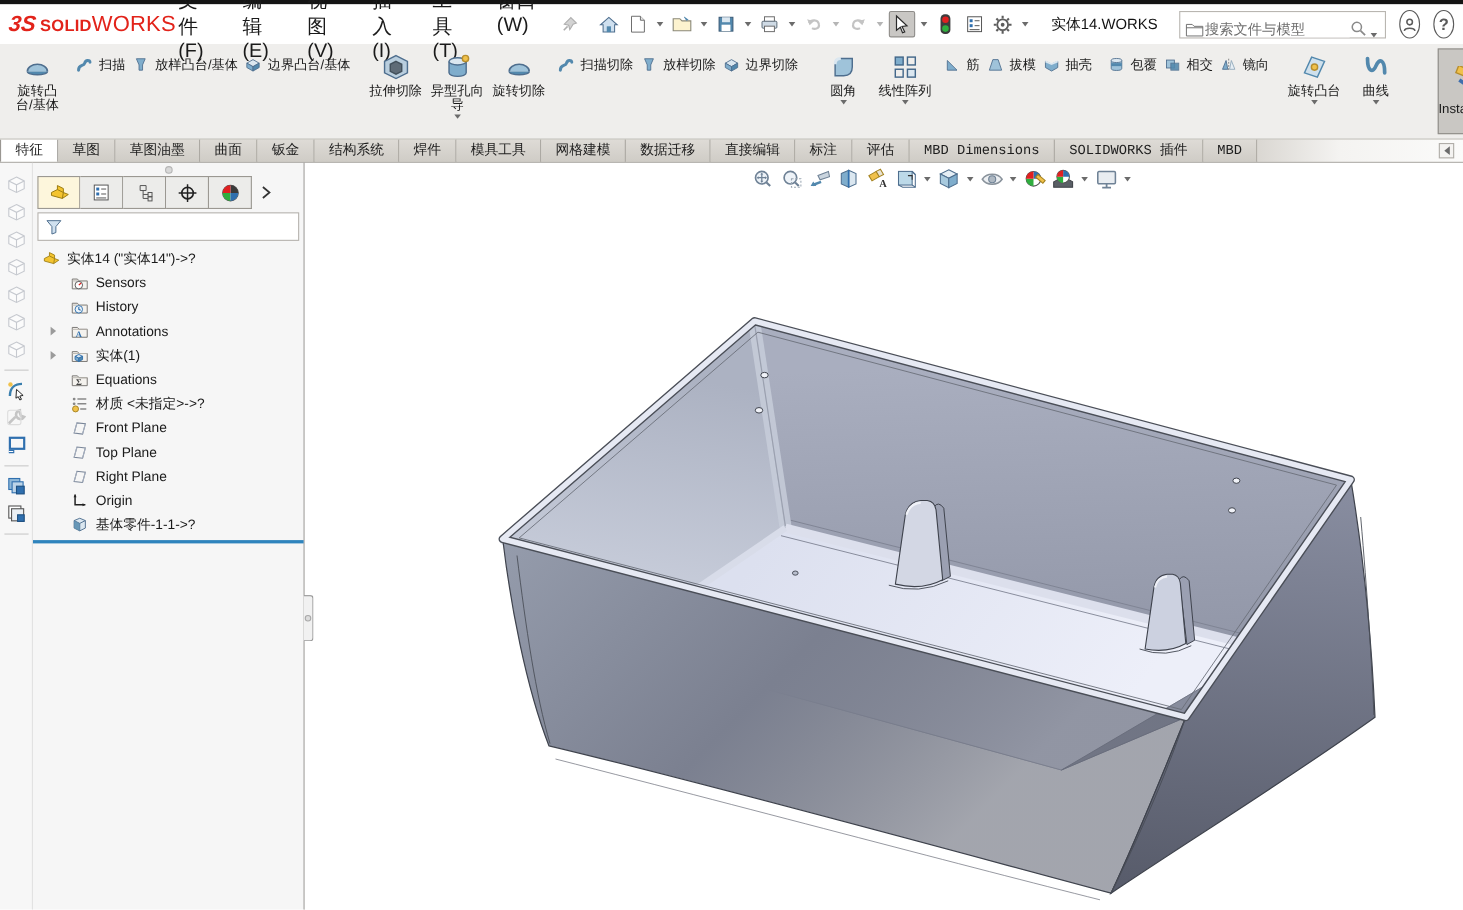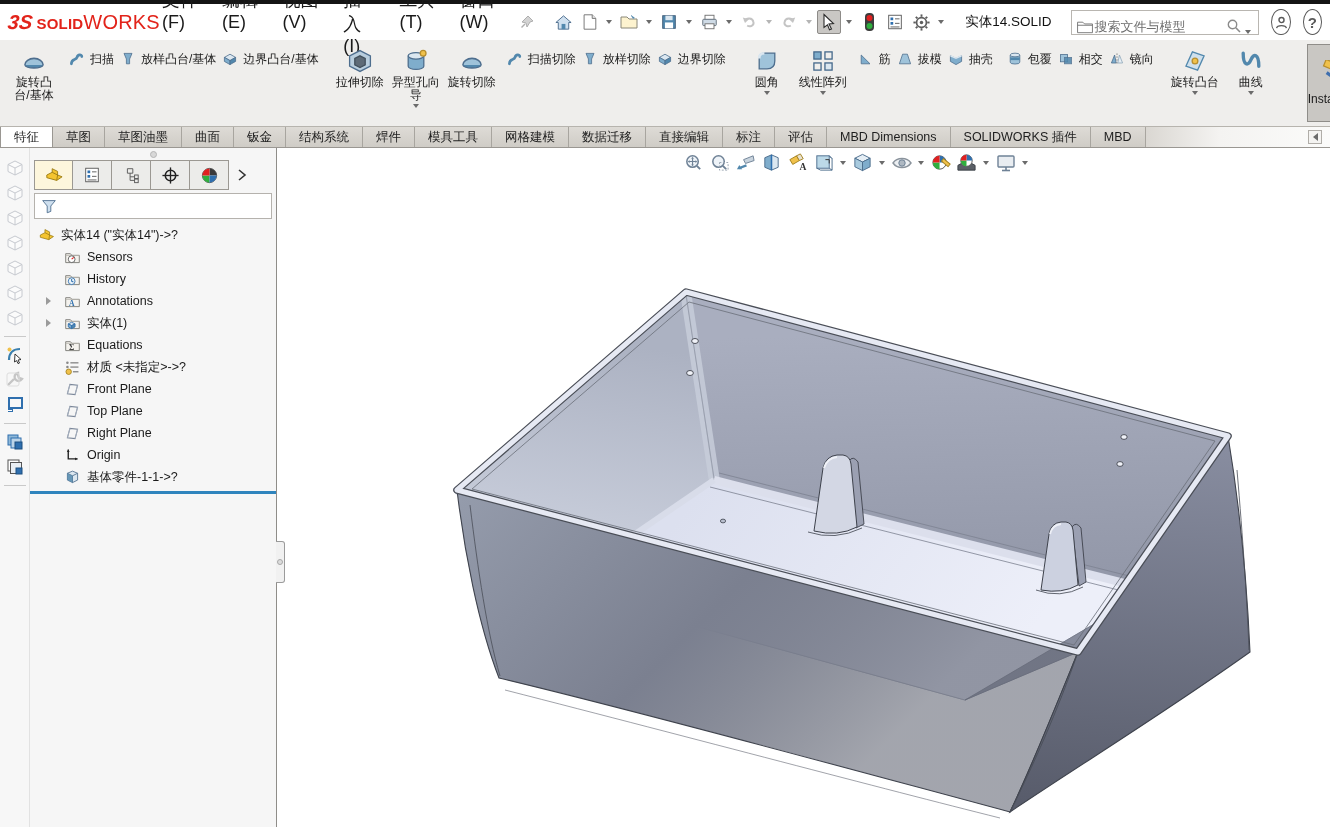--- a/index.html
+++ b/index.html
@@ -37,21 +37,21 @@
   .ric { height:28px; display:flex; align-items:center; }
   .rlb { width:50px; text-align:center; line-height:13px; font-size:12px; word-break:break-all; margin-top:1px; }
   .rlg .dd { margin-top:2px; }
   .rstack { display:flex; flex-direction:row; justify-content:space-between; padding:7px 4px 9px 4px; }
   .rsm { display:flex; align-items:center; gap:5px; height:20px; white-space:nowrap; padding:0 3px; cursor:default; }
   .instant { width:74px; margin:2px 2px 4px 22px; background:#c9c7c3; border:1px solid #8f8d89;
     display:flex; flex-direction:column; align-items:center; justify-content:center; gap:4px; }
 
   
   .cmdtabs { height:21px; background:#d6d3cd; display:flex; align-items:stretch; border-bottom:1px solid #9a9792; position:relative; }
-  .ctab { padding:0 13px; line-height:20px; font-size:12.5px; border-right:1px solid #a8a59f; color:#1d1d1d; cursor:default; background:linear-gradient(#dedbd6,#cfccc6); }
+  .ctab { padding:0 13px; line-height:20px; font-size:12.5px; border-right:1px solid #a8a59f; color:#1d1d1d; cursor:default; background:linear-gradient(#dedbd6,#cfccc6);font-family:Liberation Mono, monospace; }
   .ctab.active { background:#fff; border-right:1px solid #9a9792; border-left:1px solid #9a9792; font-weight:400; }
   .ctab-fill { flex:1; background:linear-gradient(90deg,#dad7d2,#f4f3f1 40%,#fbfbfa); }
   .collapse-btn { position:absolute; right:8px; top:3px; width:14px; height:14px; background:#f4f3f1; border:1px solid #b0ada8; display:flex; align-items:center; justify-content:center; }
   .tri-left { width:0; height:0; border-top:4px solid transparent; border-bottom:4px solid transparent; border-right:5px solid #6b6b6b; }
 
   
   .main { display:flex; height:679px; position:relative; }
   .leftstrip { width:30px; background:#f7f7f7; border-right:1px solid #e2e2e2; display:flex; flex-direction:column; align-items:center; padding-top:10px; gap:5px; }
   .lsep { width:22px; height:1px; background:#c9c9c9; margin:3px 0; }
   .fmpanel { width:247px; background:#f6f6f6; border-right:1px solid #8f8d89; position:relative; }
@@ -277,21 +277,21 @@
             <line x1="16" y1="10" x2="18.5" y2="10"></line>
             <line x1="4" y1="4" x2="5.7" y2="5.7"></line>
             <line x1="14.3" y1="14.3" x2="16" y2="16"></line>
             <line x1="16" y1="4" x2="14.3" y2="5.7"></line>
             <line x1="5.7" y1="14.3" x2="4" y2="16"></line>
           </g>
         </svg>
     </span>
       <span class="dd"></span>
   </div>
-  <span class="doc-title">实体14.SOLID</span>
+  <span class="doc-title">实体14.WORKS</span>
   <div class="searchbox">
     <svg width="18" height="14" viewBox="0 0 20 16">
         <path d="M1.5 2.5 h6 l2 2 h9 v10 h-17 Z" fill="#fff" stroke="#6d6d6d"></path>
         <path d="M1.5 6 h17" stroke="#6d6d6d"></path>
       </svg>
     <input type="text" placeholder="搜索文件与模型" style="">
     <svg width="16" height="16" viewBox="0 0 16 16">
         <circle cx="6.5" cy="6.5" r="4.2" fill="none" stroke="#8a8a8a" stroke-width="1.4"></circle>
         <line x1="9.8" y1="9.8" x2="14" y2="14" stroke="#8a8a8a" stroke-width="1.6"></line>
       </svg>

